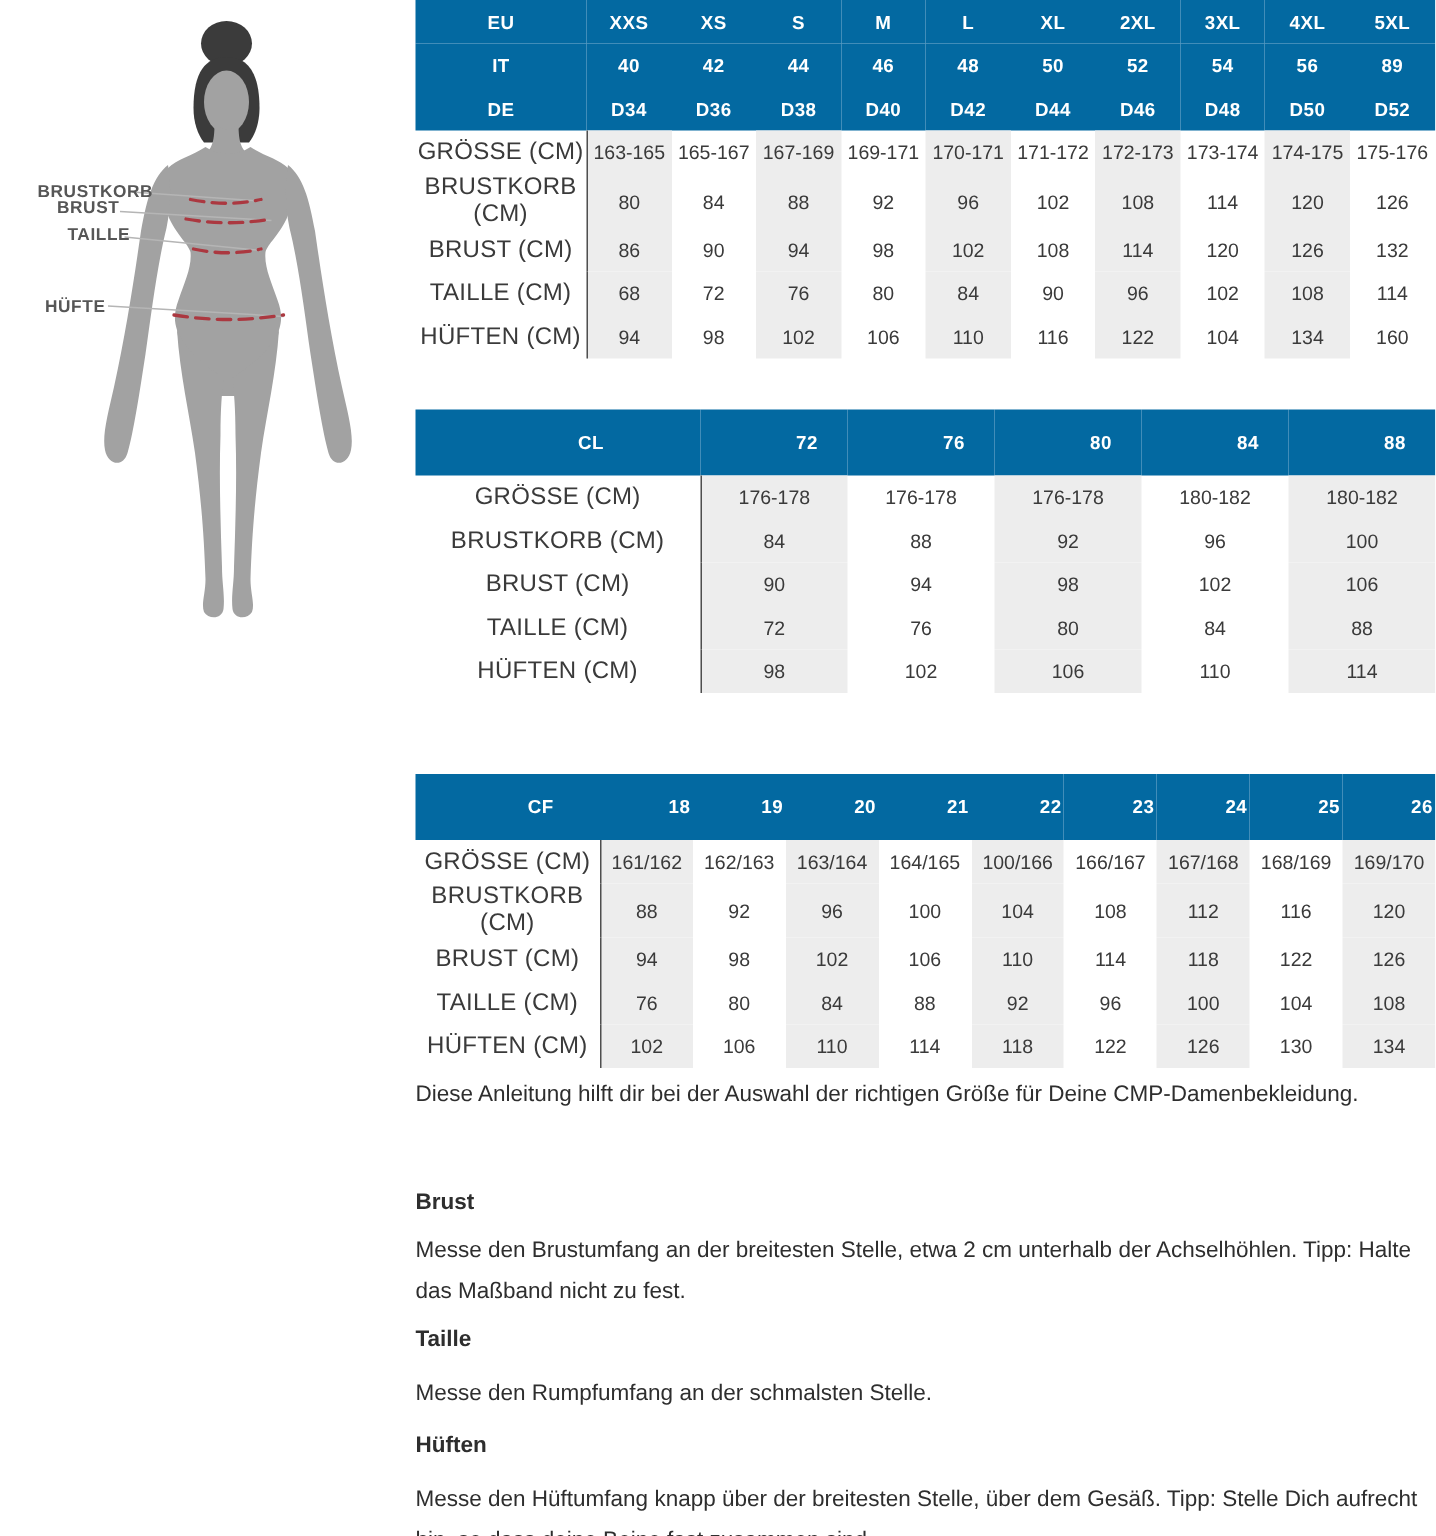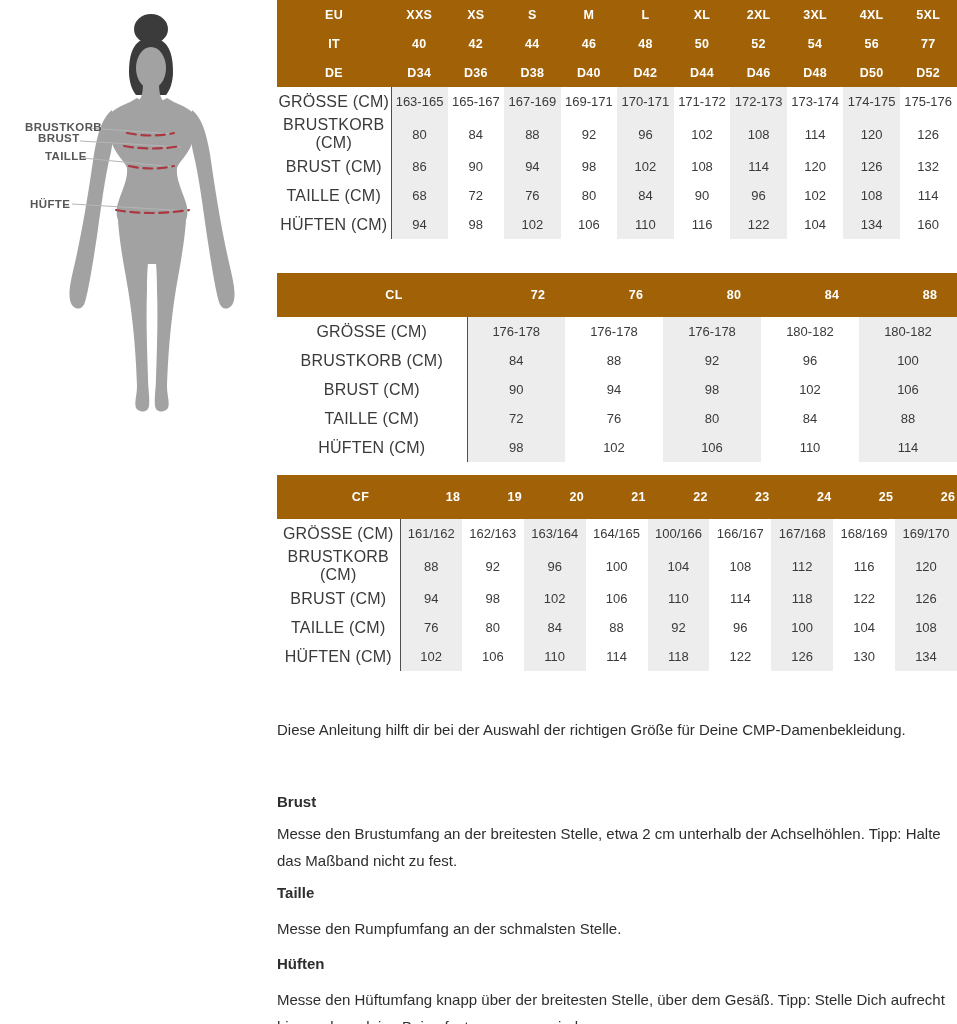--- a/index.html
+++ b/index.html
@@ -10,22 +10,22 @@
   .figure{position:absolute;left:0;top:0;width:270px;height:430px;margin-left:24px;}
   .figure svg{display:block;}
   .fig-label{font-family:"Liberation Sans",sans-serif;font-size:11.5px;font-weight:600;
              fill:#565656;letter-spacing:.4px;}
 
   
   table.size{position:absolute;left:277px;width:680px;border-collapse:collapse;
              table-layout:fixed;}
   #t1{top:0;}
   #t2{top:273px;}
-  #t3{top:475px;}
-  table.size th{background:#a16207;color:#ffffff;font-size:12.5px;font-weight:bold;
+  #t3{top:516px;}
+  table.size th{background:#0369a1;color:#ffffff;font-size:12.5px;font-weight:bold;
                 height:29px;padding:0;text-align:center;letter-spacing:.3px;}
   #t2 th,#t3 th{height:44px;padding-left:44px;}
   table.size td{height:29px;padding:0;text-align:center;font-size:13px;color:#3a3a3a;}
   table.size td.rl{font-size:16px;letter-spacing:.2px;border-right:1px solid #4f4f4f;}
   table.size td.ze{background:#ededed;}
 
   
   .guide-text,.guide-heading{position:absolute;left:277px;width:682px;color:#2e2e2e;
                              font-size:15px;line-height:27px;}
   .guide-heading{font-weight:bold;}
@@ -118,21 +118,21 @@
           <th>IT</th>
           <th>40</th>
           <th>42</th>
           <th>44</th>
           <th>46</th>
           <th>48</th>
           <th>50</th>
           <th>52</th>
           <th>54</th>
           <th>56</th>
-          <th>77</th>
+          <th>89</th>
         </tr>
         <tr>
           <th>DE</th>
           <th>D34</th>
           <th>D36</th>
           <th>D38</th>
           <th>D40</th>
           <th>D42</th>
           <th>D44</th>
           <th>D46</th>

